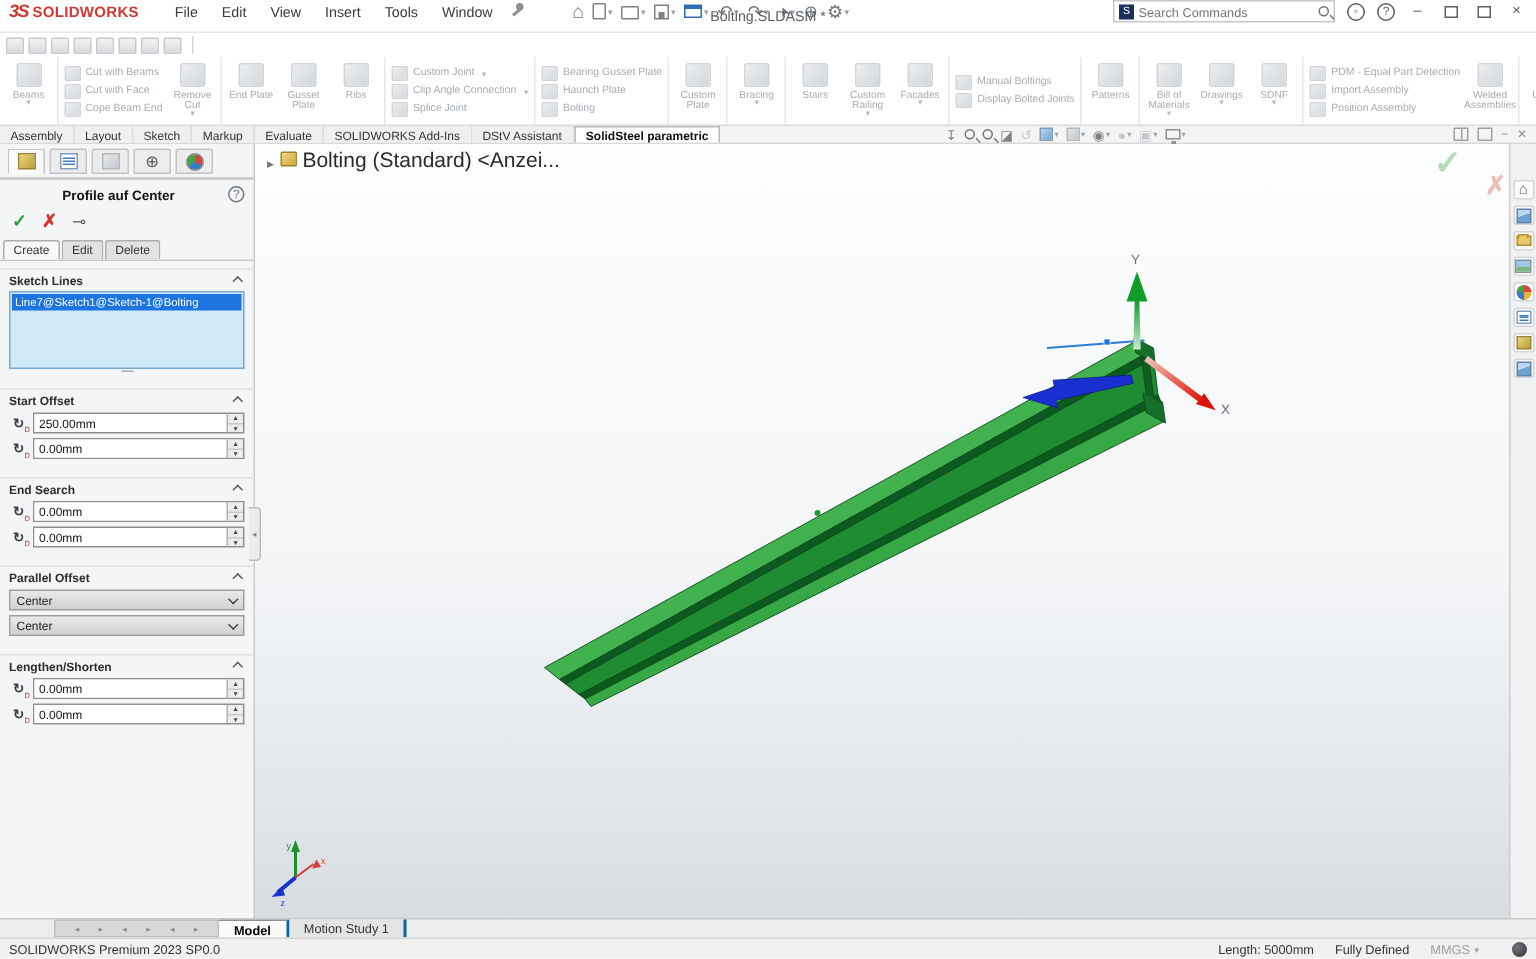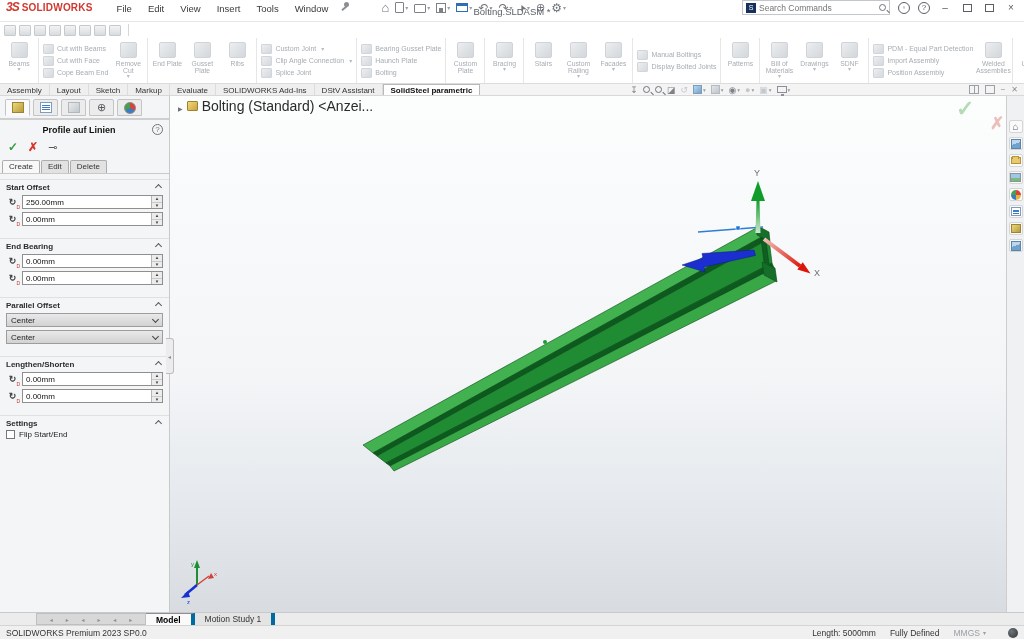--- a/index.html
+++ b/index.html
@@ -130,21 +130,21 @@
   .tp-folder{width:10px;height:7px;background:#e9c96d;border:1px solid #b59338;position:relative}
   .tp-folder::before{content:"";position:absolute;left:0;top:-2px;width:5px;height:2px;background:#e9c96d;border:1px solid #b59338;border-bottom:0}
   .tp-list{width:10px;height:9px;background:#fff;border:1px solid #7d9cc0;display:flex;flex-direction:column;justify-content:space-evenly;padding:1px}
   .tp-list i{display:block;height:1px;background:#3f7cc2}
   .tp-cube{width:10px;height:10px;background:linear-gradient(160deg,#bcd7ee 0 45%,#6fa3cf 45%);border:1px solid #5b84a8}
   .tp-img{width:11px;height:9px;background:linear-gradient(180deg,#9fc8e8 60%,#7db87d 60%);border:1px solid #88949e}
   .tp-gold{width:10px;height:9px;background:linear-gradient(135deg,#ead87a,#b99b3c);border:1px solid #9d8435}
   
   #sheetrow{position:absolute;left:0;top:612px;width:1024px;height:13px;background:#ececec;border-top:1px solid #c9c9c9;display:flex;align-items:stretch;font-size:8.5px}
   .tabnav{width:110px;margin-left:36px;background:#d8d8d8;border:1px solid #bfbfbf;display:flex;align-items:center;justify-content:space-evenly;color:#8a8f94;font-size:6px}
-  .sheettab{padding:0 10px;display:flex;align-items:center;border-right:4px solid #0369a1;color:#333;background:#e4e4e4}
+  .sheettab{padding:0 10px;display:flex;align-items:center;border-right:2px solid #0369a1;color:#333;background:#e4e4e4}
   .sheettab.act{background:#fafafa;font-weight:bold;border-top:1px solid #8f8f8f;color:#000}
   #statusbar{position:absolute;left:0;top:625px;width:1024px;height:14px;background:#f0f0f0;border-top:1px solid #d4d4d4;display:flex;align-items:center;font-size:8.5px;color:#333;padding:0 6px}
   .st-right{margin-left:auto;display:flex;align-items:center;gap:14px}
   .units{color:#9aa0a5;display:flex;align-items:center;gap:3px}
   .units::after{content:"▾";font-size:6px}
   .stglobe{width:10px;height:10px;border-radius:50%;background:radial-gradient(circle at 35% 35%,#6f7479,#2f3337);margin-left:8px}
 </style>
 </head>
 <body>
 
@@ -441,34 +441,44 @@
           <span class="it-cfg"></span>
         </span>
       <span class="pmtab">
           <span class="it-target"></span>
         </span>
       <span class="pmtab">
           <span class="it-pie"></span>
         </span>
     </div>
     <div class="pmtitle">
-      <b>Profile auf Linien</b>
+      <b>Profile auf Center</b>
       <span class="helpc">?</span>
     </div>
     <div class="pmact">
       <span class="ok">✓</span>
       <span class="cancel">✗</span>
       <span class="pin2">⊸</span>
     </div>
     <div class="mtabs">
       <span class="mtab act">Create</span>
       <span class="mtab">Edit</span>
       <span class="mtab">Delete</span>
     </div>
 
+    <div class="pm-sec">
+      <div class="pm-h">
+          <span>Sketch Lines</span>
+          <i class="upchev"></i>
+        </div>
+      <div class="lb">
+        <div class="sel">Line7@Sketch1@Sketch-1@Bolting</div>
+      </div>
+      <div class="lbgrip"></div>
+    </div>
 
 
     <div class="pm-sec">
       <div class="pm-h">
           <span>Start Offset</span>
           <i class="upchev"></i>
         </div>
       <div class="prow">
           <span class="pic off"></span>
         <span class="spin">
@@ -486,21 +496,21 @@
             <span class="sparr">
               <i></i>
               <i></i>
             </span>
           </span>
         </div>
     </div>
 
     <div class="pm-sec">
       <div class="pm-h">
-          <span>End Bearing</span>
+          <span>End Search</span>
           <i class="upchev"></i>
         </div>
       <div class="prow">
           <span class="pic off"></span>
         <span class="spin">
             <input value="0.00mm" style="">
             <span class="sparr">
               <i></i>
               <i></i>
             </span>
@@ -553,31 +563,20 @@
         <span class="spin">
             <input value="0.00mm" style="">
             <span class="sparr">
               <i></i>
               <i></i>
             </span>
           </span>
         </div>
     </div>
 
-    <div class="pm-sec">
-      <div class="pm-h">
-          <span>Settings</span>
-          <i class="upchev"></i>
-        </div>
-      <div class="cbrow">
-          <span class="cb"></span>
-          <span>Flip Start/End</span>
-        </div>
-
-    </div>
 
   </div>
 
   <div class="splitter">◂</div>
 
   <div id="vp">
     <div id="tree">
       <span class="twist"></span>
       <span class="asmicon"></span>
       <span>Bolting (Standard) &lt;Anzei...</span>

